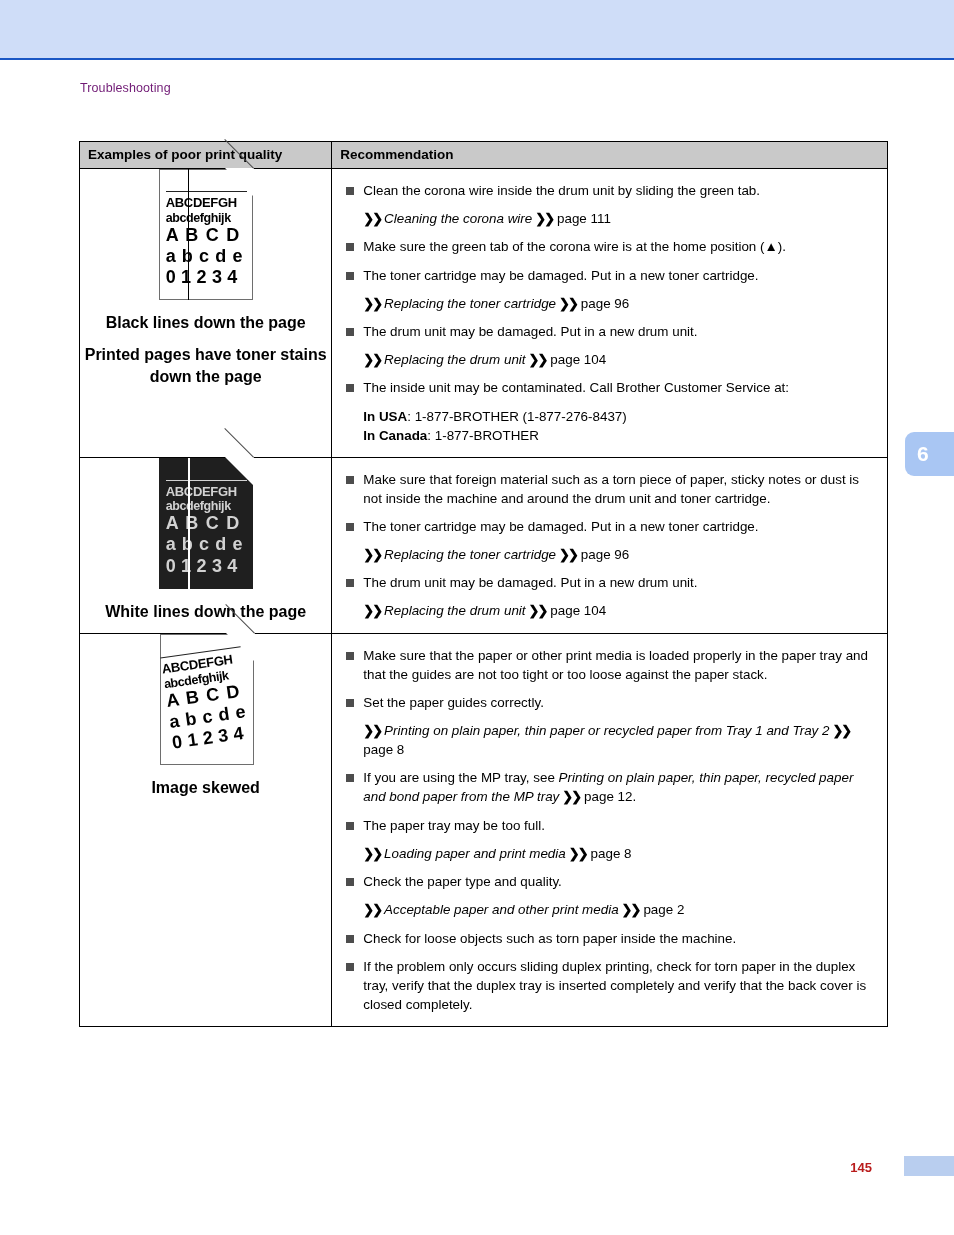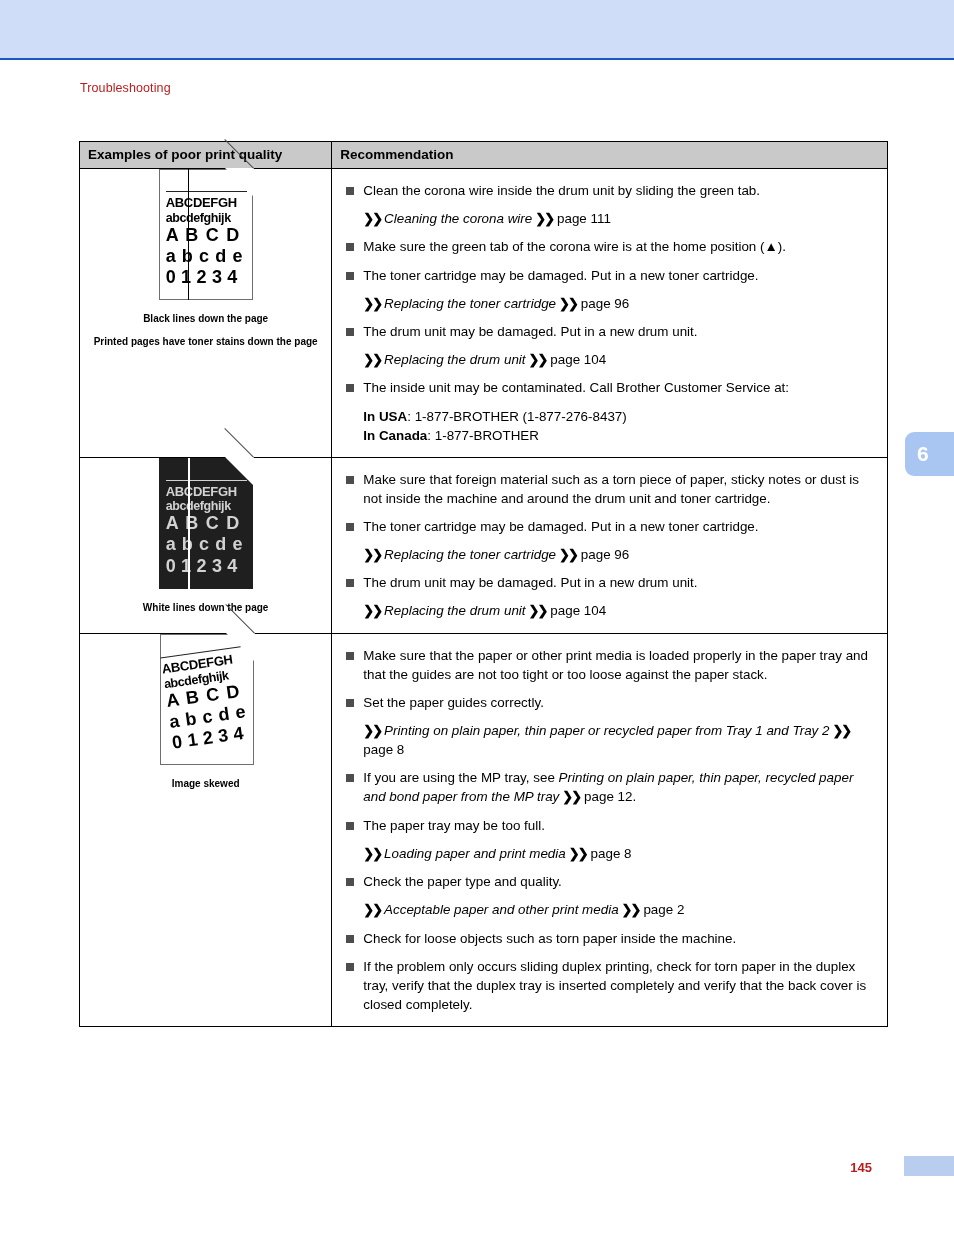--- a/index.html
+++ b/index.html
@@ -25,21 +25,21 @@
     background: #cfddf8;
     border-bottom: 2px solid #1a56c4;
   }
 
   
   .running-head {
     position: absolute;
     left: 80px;
     top: 81px;
     font-size: 12.5px;
-    color: #b91c1c;
+    color: #701a75;
     letter-spacing: 0.1px;
     text-align: right;
   }
 
   
   .chapter-tab {
     position: absolute;
     left: 905px;
     top: 432px;
     width: 49px;
@@ -103,21 +103,21 @@
   .cell-example {
     text-align: center;
     padding: 10px 6px 12px 6px;
   }
   .cell-reco {
     padding: 9px 10px 10px 8px;
   }
 
   
   .sample-caption {
-    font-size: 10px;
+    font-size: 16px;
     font-weight: bold;
     line-height: 1.42;
     margin-top: 8px;
     padding: 0 4px;
   }
   .sample-caption + .sample-caption { margin-top: 9px; }
 
   
   ul.reco {
     list-style: none;

